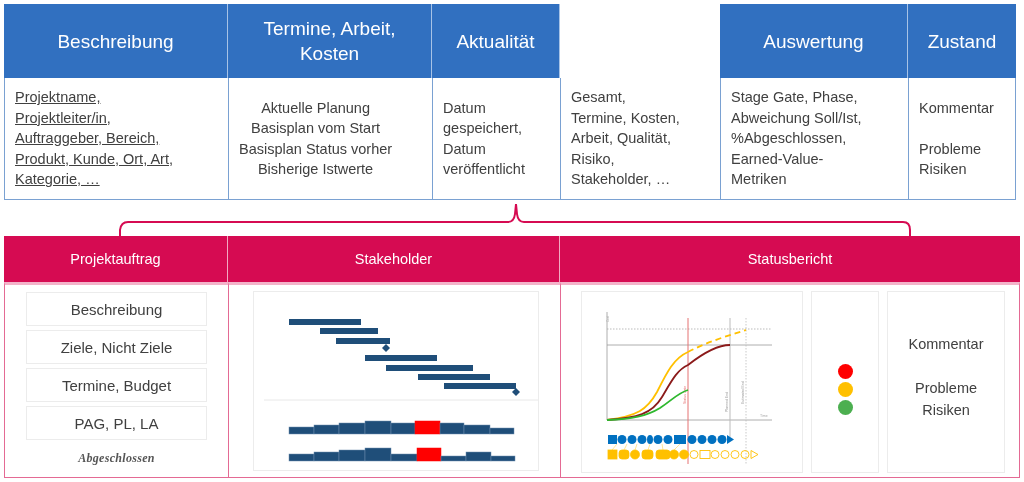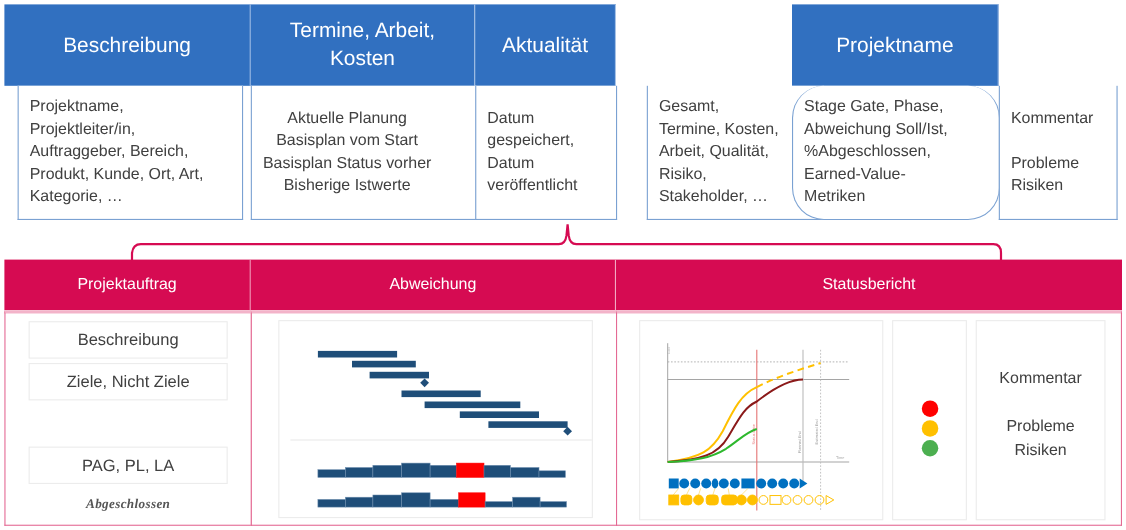--- a/index.html
+++ b/index.html
@@ -53,42 +53,43 @@
   .lamp { position: absolute; width: 15px; height: 15px; border-radius: 50%; }
 </style>
 </head>
 <body>
 
 <div class="top-table">
   <div class="th-row">
     <div class="th" style="left:0;width:224px;">Beschreibung</div>
     <div class="th" style="left:224px;width:204px;">Termine, Arbeit, Kosten</div>
     <div class="th" style="left:428px;width:128px;text-align:right;">Aktualität</div>
-    <div class="th" style="left:716px;width:188px;">Projektname</div>
+    <div class="th" style="left:716px;width:188px;">Auswertung</div>
+    <div class="th" style="left:904px;width:108px;border-right:none;">Zustand</div>
   </div>
   <div class="td-row">
-    <div class="td" style="left:12px;width:205px;">Projektname,
+    <div class="td" style="left:0;width:225px;text-decoration:underline;">Projektname,
 Projektleiter/in,
 Auftraggeber, Bereich,
 Produkt, Kunde, Ort, Art,
 Kategorie, …</div>
     <div class="td" style="left:224px;width:205px;text-align:center;">Aktuelle Planung
 Basisplan vom Start
 Basisplan Status vorher
 Bisherige Istwerte</div>
     <div class="td" style="left:428px;width:129px;">Datum
 gespeichert,
 Datum
 veröffentlicht</div>
-    <div class="td" style="left:556px;width:161px;margin-left:28px;">Gesamt,
+    <div class="td" style="left:556px;width:161px;">Gesamt,
 Termine, Kosten,
 Arbeit, Qualität,
 Risiko,
 Stakeholder, …</div>
-    <div class="td" style="left:716px;width:189px;border-radius:29px;">Stage Gate, Phase,
+    <div class="td" style="left:716px;width:189px;">Stage Gate, Phase,
 Abweichung Soll/Ist,
 %Abgeschlossen,
 Earned-Value-
 Metriken</div>
     <div class="td" style="left:904px;width:108px;">Kommentar
 
 Probleme
 Risiken</div>
   </div>
 </div>
@@ -96,25 +97,26 @@
 <svg class="bracket" viewBox="0 0 1024 44" width="1024" height="44">
   <path d="M120 42 L120 34 Q121 26 128 26 L508 26 Q514 26 515 18 L516 8 L517 18 Q518 26 524 26 L903 26 Q910 26 910 34 L910 42" fill="none" stroke="#D60B52" stroke-width="2"></path>
 </svg>
 
 <div class="bottom">
 
   <div class="ph" style="left:0;width:224px;">Projektauftrag</div>
   <div class="pbody" style="left:0;width:225px;">
     <div class="item-box" style="top:7px;">Beschreibung</div>
     <div class="item-box" style="top:45px;">Ziele, Nicht Ziele</div>
+    <div class="item-box" style="top:83px;">Termine, Budget</div>
     <div class="item-box" style="top:121px;">PAG, PL, LA</div>
     <div class="signature">Abgeschlossen</div>
   </div>
 
-  <div class="ph" style="left:224px;width:332px;">Abweichung</div>
+  <div class="ph" style="left:224px;width:332px;">Stakeholder</div>
   <div class="pbody" style="left:224px;width:333px;">
     <div class="inner-card" style="left:24px;top:6px;width:286px;height:180px;">
       <svg width="286" height="180" viewBox="0 0 286 180">
         <g fill="#1F4E79">
           <rect x="35" y="27" width="72" height="6"></rect>
           <rect x="66" y="36" width="58" height="6"></rect>
           <rect x="82" y="46" width="54" height="6"></rect>
           <polygon points="132,52 136,56 132,60 128,56"></polygon>
           <rect x="111" y="63" width="72" height="6"></rect>
           <rect x="132" y="73" width="87" height="6"></rect>

